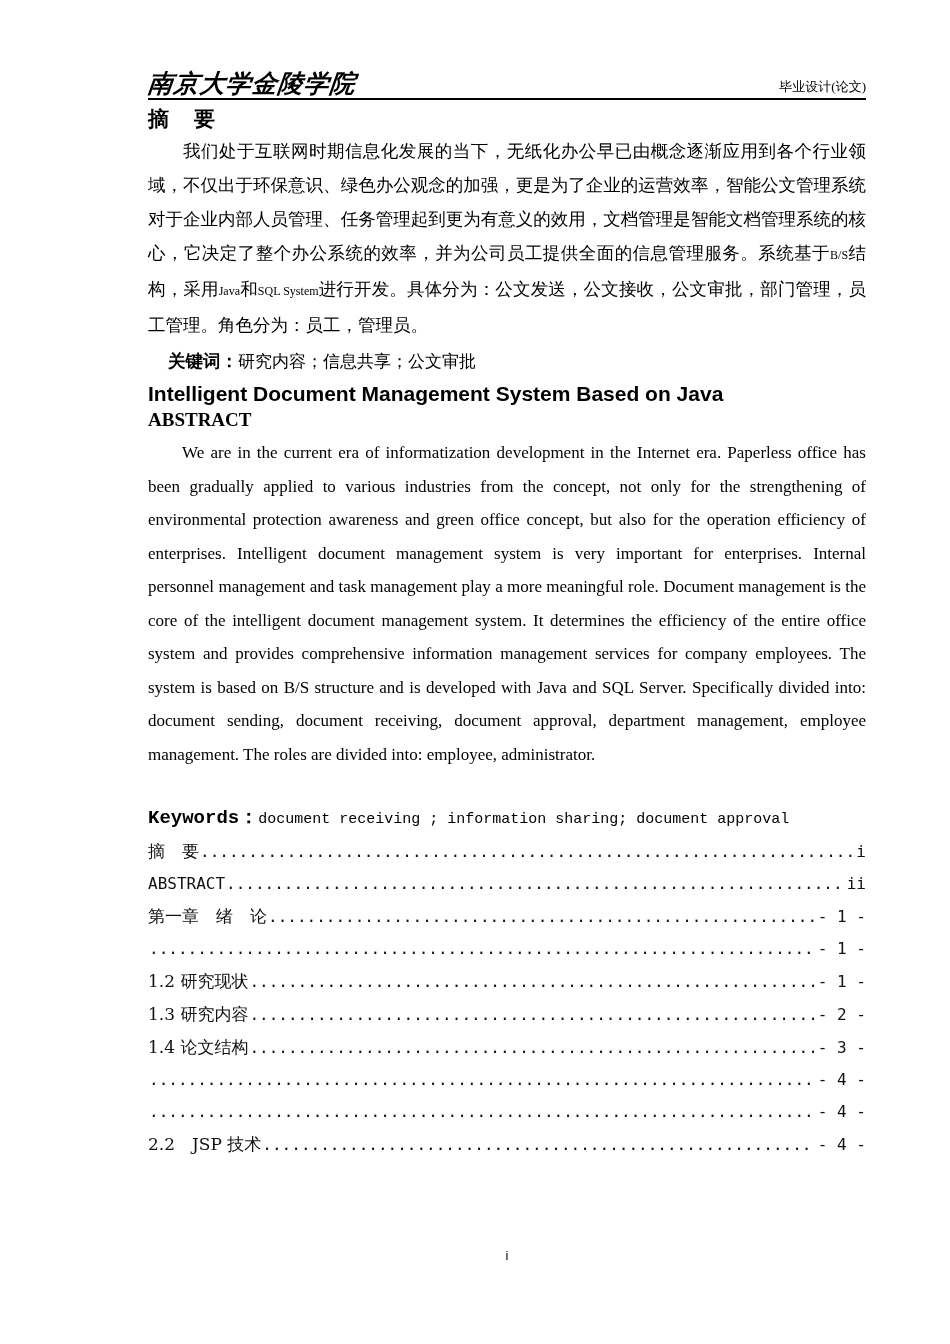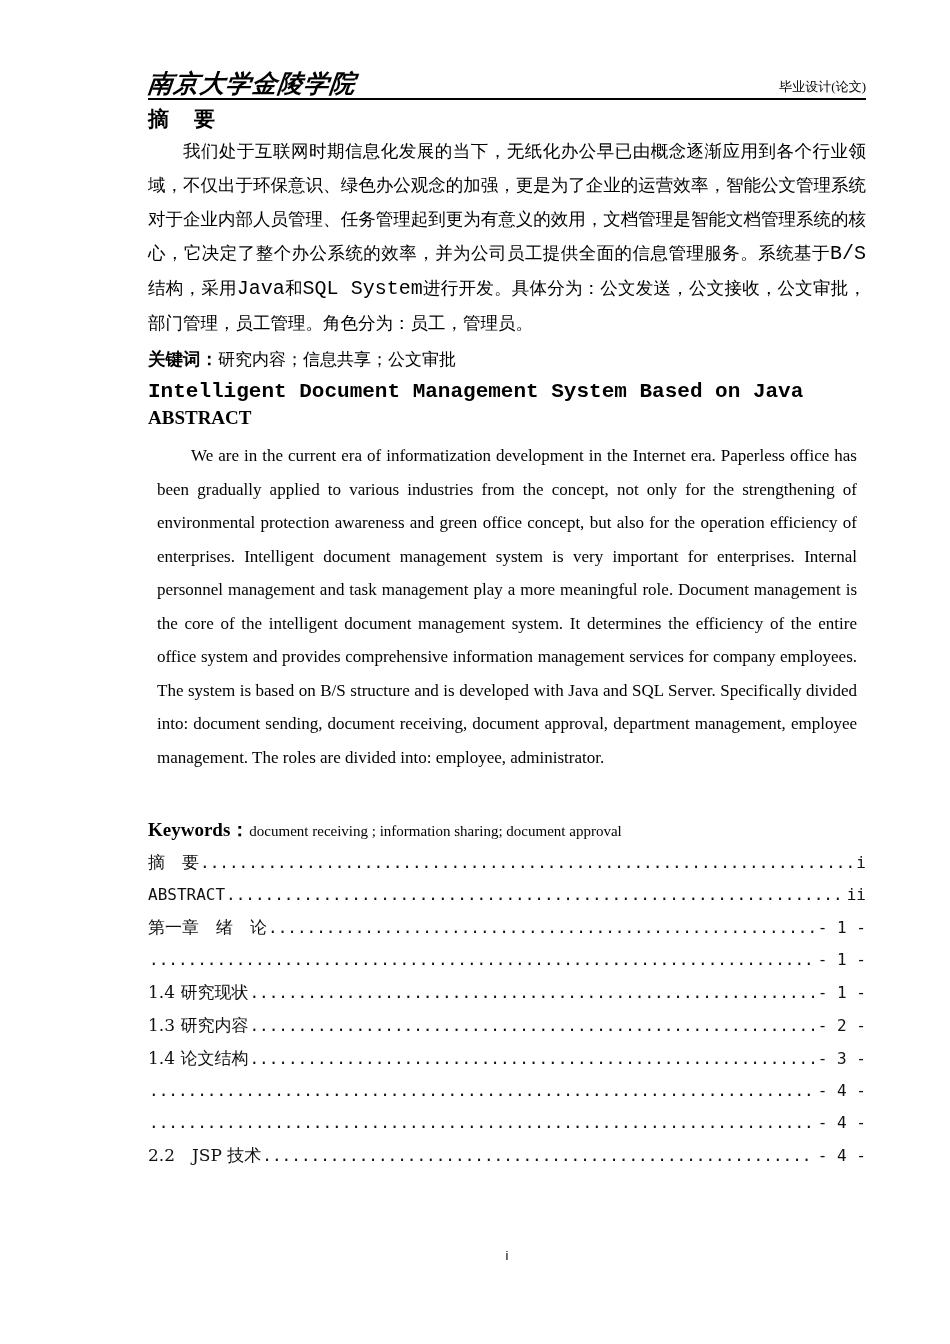--- a/index.html
+++ b/index.html
@@ -63,21 +63,21 @@
   
   .heading-cn {
     font-family: "DejaVu Sans", "Liberation Sans", sans-serif;
     font-size: 21px;
     font-weight: bold;
     letter-spacing: 2px;
     margin: 6px 0 2px 0;
     line-height: 1.25;
   }
   .heading-en-title {
-    font-family: Liberation Mono, monospace;
+    font-family: Liberation Sans, sans-serif;
     font-size: 21px;
     font-weight: bold;
     line-height: 1.3;
     margin: 4px 0 0 0;
   }
   .heading-abstract {
     font-family: "Liberation Serif", "DejaVu Serif", serif;
     font-size: 19px;
     font-weight: bold;
     line-height: 1.3;
@@ -88,58 +88,59 @@
   .para-cn {
     font-family: "DejaVu Serif", "Liberation Serif", serif;
     font-size: 17.5px;
     line-height: 34px;
     text-align: justify;
     text-justify: inter-ideograph;
     text-indent: 2em;
     margin: 0;
   }
   .para-cn .mono {
-    font-family: Liberation Mono, monospace;
-    font-size: 20px;
+    font-family: Liberation Serif, serif;
+    font-size: 12px;
   }
 
   
   .keywords-cn {
     font-size: 17px;
     line-height: 30px;
     margin: 4px 0 0 0;
     font-family: "DejaVu Serif", "Liberation Serif", serif;
   }
   .keywords-cn .kw-label {
     font-family: "DejaVu Sans", "Liberation Sans", sans-serif;
     font-weight: bold;
     font-size: 17.5px;
+    margin-left: 20px;
   }
 
   .keywords-en {
     margin: 16px 0 0 0;
-    font-family: Liberation Serif, serif;
+    font-family: Liberation Mono, monospace;
     line-height: 26px;
   }
   .keywords-en .kw-label {
     font-weight: bold;
     font-size: 19px;
   }
   .keywords-en .kw-values {
     font-size: 15px;
   }
 
   
   .para-en {
     font-family: "Liberation Serif", "DejaVu Serif", serif;
     font-size: 17px;
     line-height: 33.5px;
     text-align: justify;
     text-indent: 2em;
-    margin: 9px;
+    margin: 0;
   }
 
   
   .toc {
     margin-top: 2px;
   }
   .toc-row {
     display: flex;
     align-items: baseline;
     width: 718px;
@@ -233,21 +234,21 @@
         <div class="toc-row">
           <span class="toc-title">第一章　绪　论</span>
           <span class="toc-leader">...........................................................................................................................................................................................................................</span>
           <span class="toc-page">- 1 -</span>
         </div>
         <div class="toc-row">
           <span class="toc-leader">...........................................................................................................................................................................................................................</span>
           <span class="toc-page">- 1 -</span>
         </div>
         <div class="toc-row">
-          <span class="toc-title">1.4 研究现状</span>
+          <span class="toc-title">1.2 研究现状</span>
           <span class="toc-leader">...........................................................................................................................................................................................................................</span>
           <span class="toc-page">- 1 -</span>
         </div>
         <div class="toc-row">
           <span class="toc-title">1.3 研究内容</span>
           <span class="toc-leader">...........................................................................................................................................................................................................................</span>
           <span class="toc-page">- 2 -</span>
         </div>
         <div class="toc-row">
           <span class="toc-title">1.4 论文结构</span>

